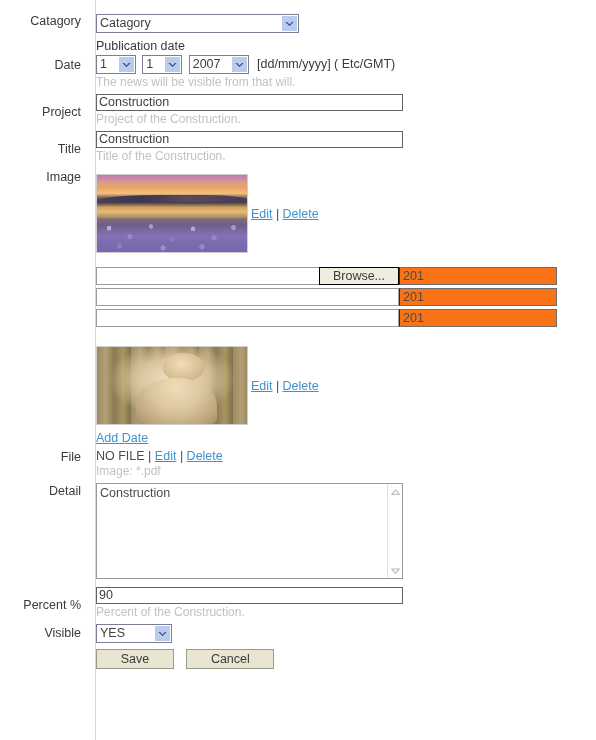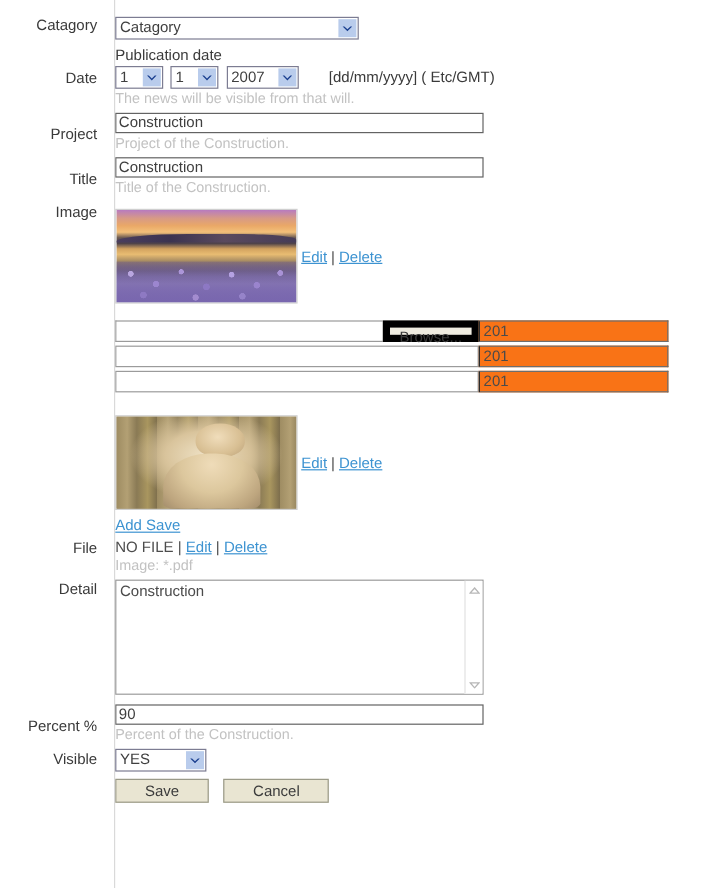--- a/index.html
+++ b/index.html
@@ -123,21 +123,21 @@
     line-height: 18px;
     box-sizing: border-box;
     text-align: center;
     cursor: default;
     outline: none;
     padding: 0;
   }
   .btn-save { width: 78px; }
   .btn-cancel { width: 88px; margin-left: 9px; }
   .btn-browse {
-    border: 6px solid #000000;
+    border: 1px solid #000000;
     background: #efece0;
     width: 80px;
     height: 18px;
     line-height: 16px;
     font-size: 12.5px;
     text-align: center;
     box-sizing: border-box;
     color: #3b3b3b;
   }
 
@@ -363,21 +363,21 @@
           </span>
         </span>
         <span class="sel sel-year" style="margin-left:3px;">
           <span class="sel-text">2007</span>
           <span class="sel-arrow">
             <svg width="9" height="6" viewBox="0 0 9 6">
                 <path d="M0.5 1 L4.5 5 L8.5 1 L7 1 L4.5 3.4 L2 1 Z" fill="#1a3f8f"></path>
               </svg>
           </span>
         </span>
-        <span class="strong-label" style="margin-left:22px;">[dd/mm/yyyy] ( Etc/GMT)</span>
+        <span class="strong-label" style="margin-left:5px;">[dd/mm/yyyy] ( Etc/GMT)</span>
       </div>
       <div class="hint">The news will be visible from that will.</div>
     </div>
   </div>
 
   <div class="gap-4"></div>
   <div class="row">
     <div class="label-cell" style="padding-top:11px;">Project</div>
     <div class="field-cell">
       <input class="txt txt-wide" type="text" value="Construction" style="">
@@ -438,21 +438,21 @@
           <div class="img-portrait" style="width:100%;height:100%;"></div>
         </div>
         <div class="thumb-actions">
           <a class="lnk">Edit</a>
           <span class="sep">|</span>
           <a class="lnk">Delete</a>
         </div>
       </div>
 
       <div style="height:6px;"></div>
-      <a class="lnk">Add Save</a>
+      <a class="lnk">Add Date</a>
     </div>
   </div>
 
   <div class="gap-4"></div>
   <div class="row">
     <div class="label-cell" style="padding-top:1px;">File</div>
     <div class="field-cell">
       <div style="font-size:12.5px;color:#4c4c4c;">
         <span>NO FILE</span>
         <span class="sep">|</span>

